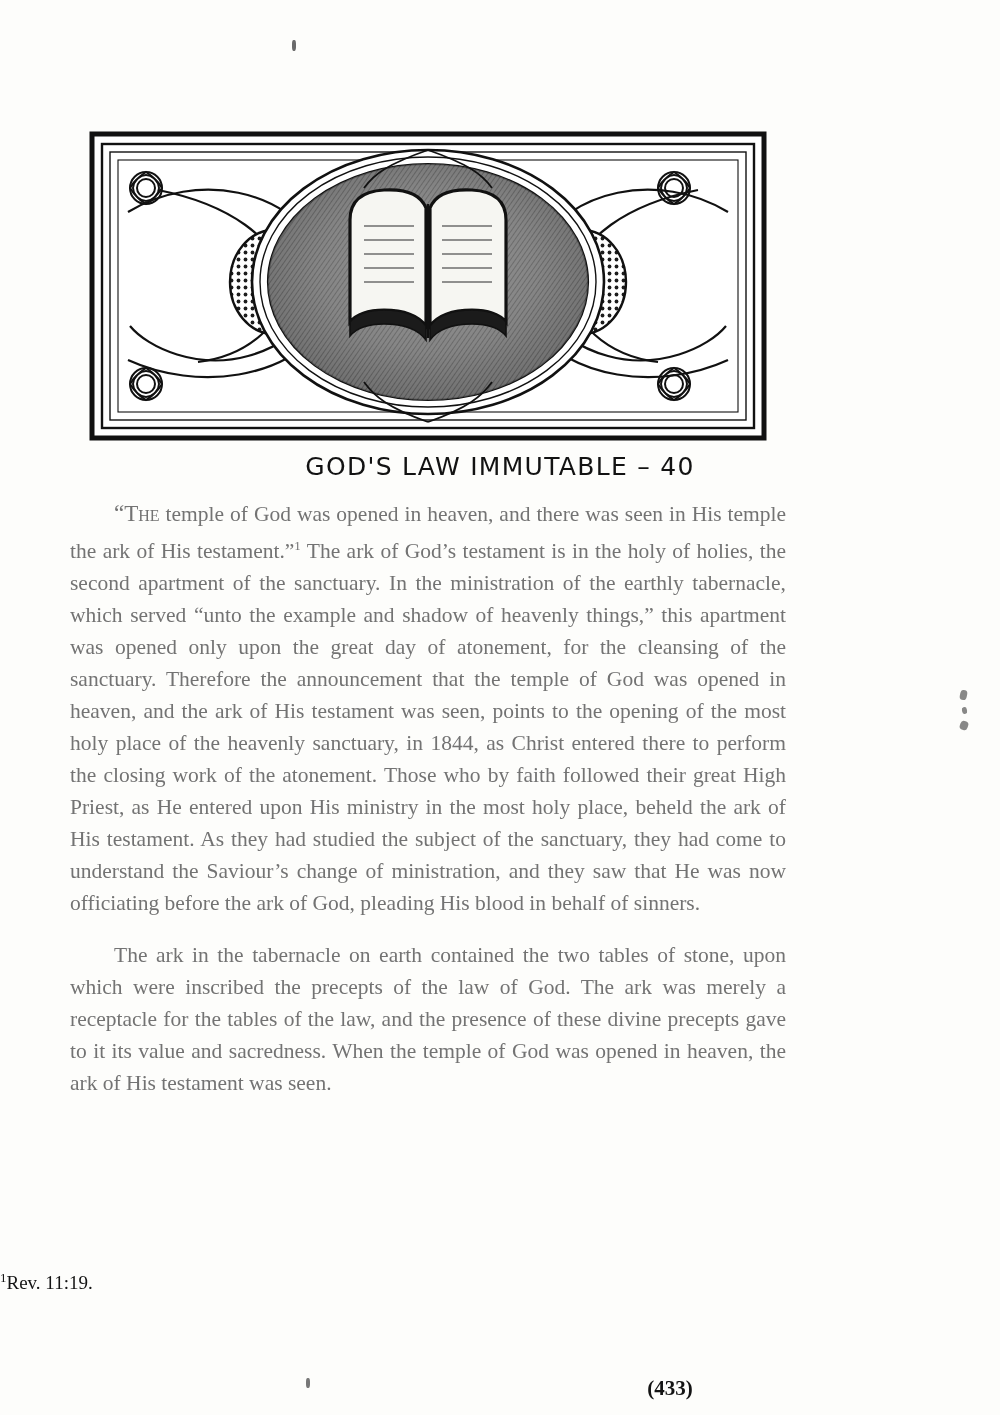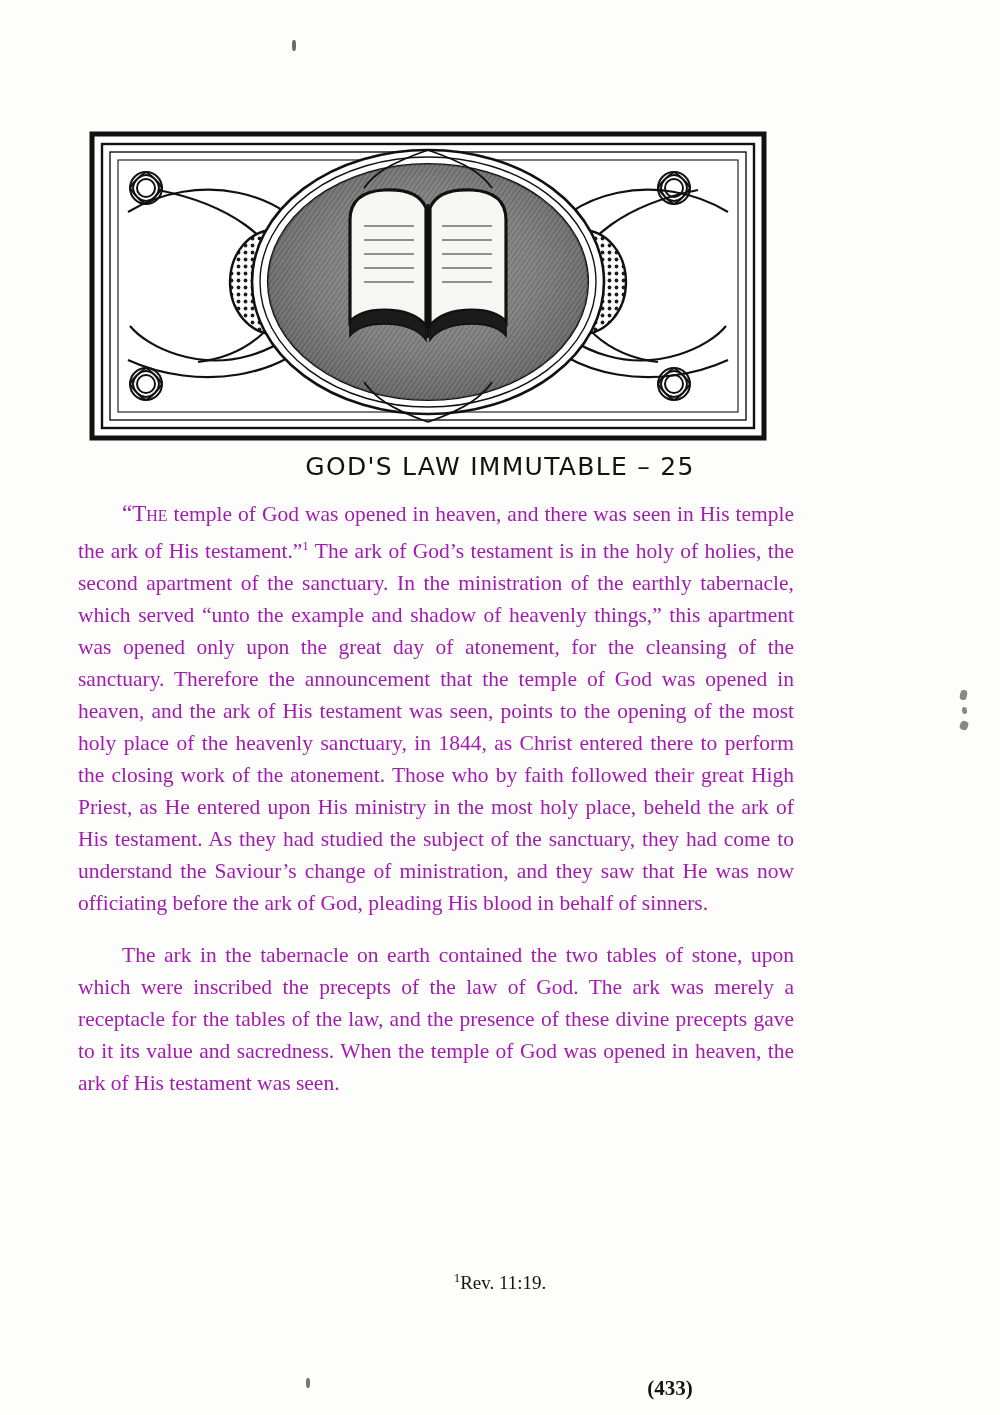--- a/index.html
+++ b/index.html
@@ -47,27 +47,27 @@
     font-family: "DejaVu Sans", sans-serif;
     font-size: 25px;
     letter-spacing: 1.3px;
     color: #121212;
     font-weight: 400;
   }
 
   
   .body-text {
     position: absolute;
-    left: 78px;
+    left: 70px;
     top: 498px;
     width: 716px;
     font-size: 21.5px;
     line-height: 32px;
     text-align: justify;
-    color: #a21caf;
+    color: #737373;
   }
   .para {
     margin: 0 0 0 0;
     text-indent: 44px;
     text-align: justify;
     text-justify: inter-word;
   }
   .para + .para { margin-top: 20px; }
   .smallcaps {
     font-variant: small-caps;
@@ -77,21 +77,20 @@
     font-size: 13px;
     vertical-align: super;
   }
 
   
   .footnote {
     position: absolute;
     left: 0;
     top: 1270px;
     width: 1000px;
-    text-align: center;
     font-size: 19px;
     color: #141414;
   }
   .footnote .marker {
     font-size: 13px;
     vertical-align: super;
   }
 
   
   .page-number {
@@ -247,21 +246,21 @@
 
       <g stroke="#111" fill="none" stroke-width="1.8">
         <path d="M340 20 C300 34 286 44 276 58"></path>
         <path d="M340 20 C380 34 394 44 404 58"></path>
         <path d="M340 292 C300 278 286 266 276 252"></path>
         <path d="M340 292 C380 278 394 266 404 252"></path>
       </g>
     </svg>
   </div>
 
-  <div class="chapter-heading">GOD'S LAW IMMUTABLE – 25</div>
+  <div class="chapter-heading">GOD'S LAW IMMUTABLE – 40</div>
 
   <div class="body-text">
     <p class="para"><span class="smallcaps">“The</span><span> temple of God was opened in heaven, and there was seen in His temple the ark of His testament.”</span><span class="footnote-ref">1</span><span> The ark of God’s testament is in the holy of holies, the second apartment of the sanctuary. In the ministration of the earthly tabernacle, which served “unto the example and shadow of heavenly things,” this apartment was opened only upon the great day of atonement, for the cleansing of the sanctuary. Therefore the announcement that the temple of God was opened in heaven, and the ark of His testament was seen, points to the opening of the most holy place of the heavenly sanctuary, in 1844, as Christ entered there to perform the closing work of the atonement. Those who by faith followed their great High Priest, as He entered upon His ministry in the most holy place, beheld the ark of His testament. As they had studied the subject of the sanctuary, they had come to understand the Saviour’s change of ministration, and they saw that He was now officiating before the ark of God, pleading His blood in behalf of sinners.</span></p>
     <p class="para"><span>The ark in the tabernacle on earth contained the two tables of stone, upon which were inscribed the precepts of the law of God. The ark was merely a receptacle for the tables of the law, and the presence of these divine precepts gave to it its value and sacredness. When the temple of God was opened in heaven, the ark of His testament was seen.</span></p>
   </div>
 
   <div class="footnote">
     <span class="marker">1</span><span>Rev. 11:19.</span>
   </div>
 

